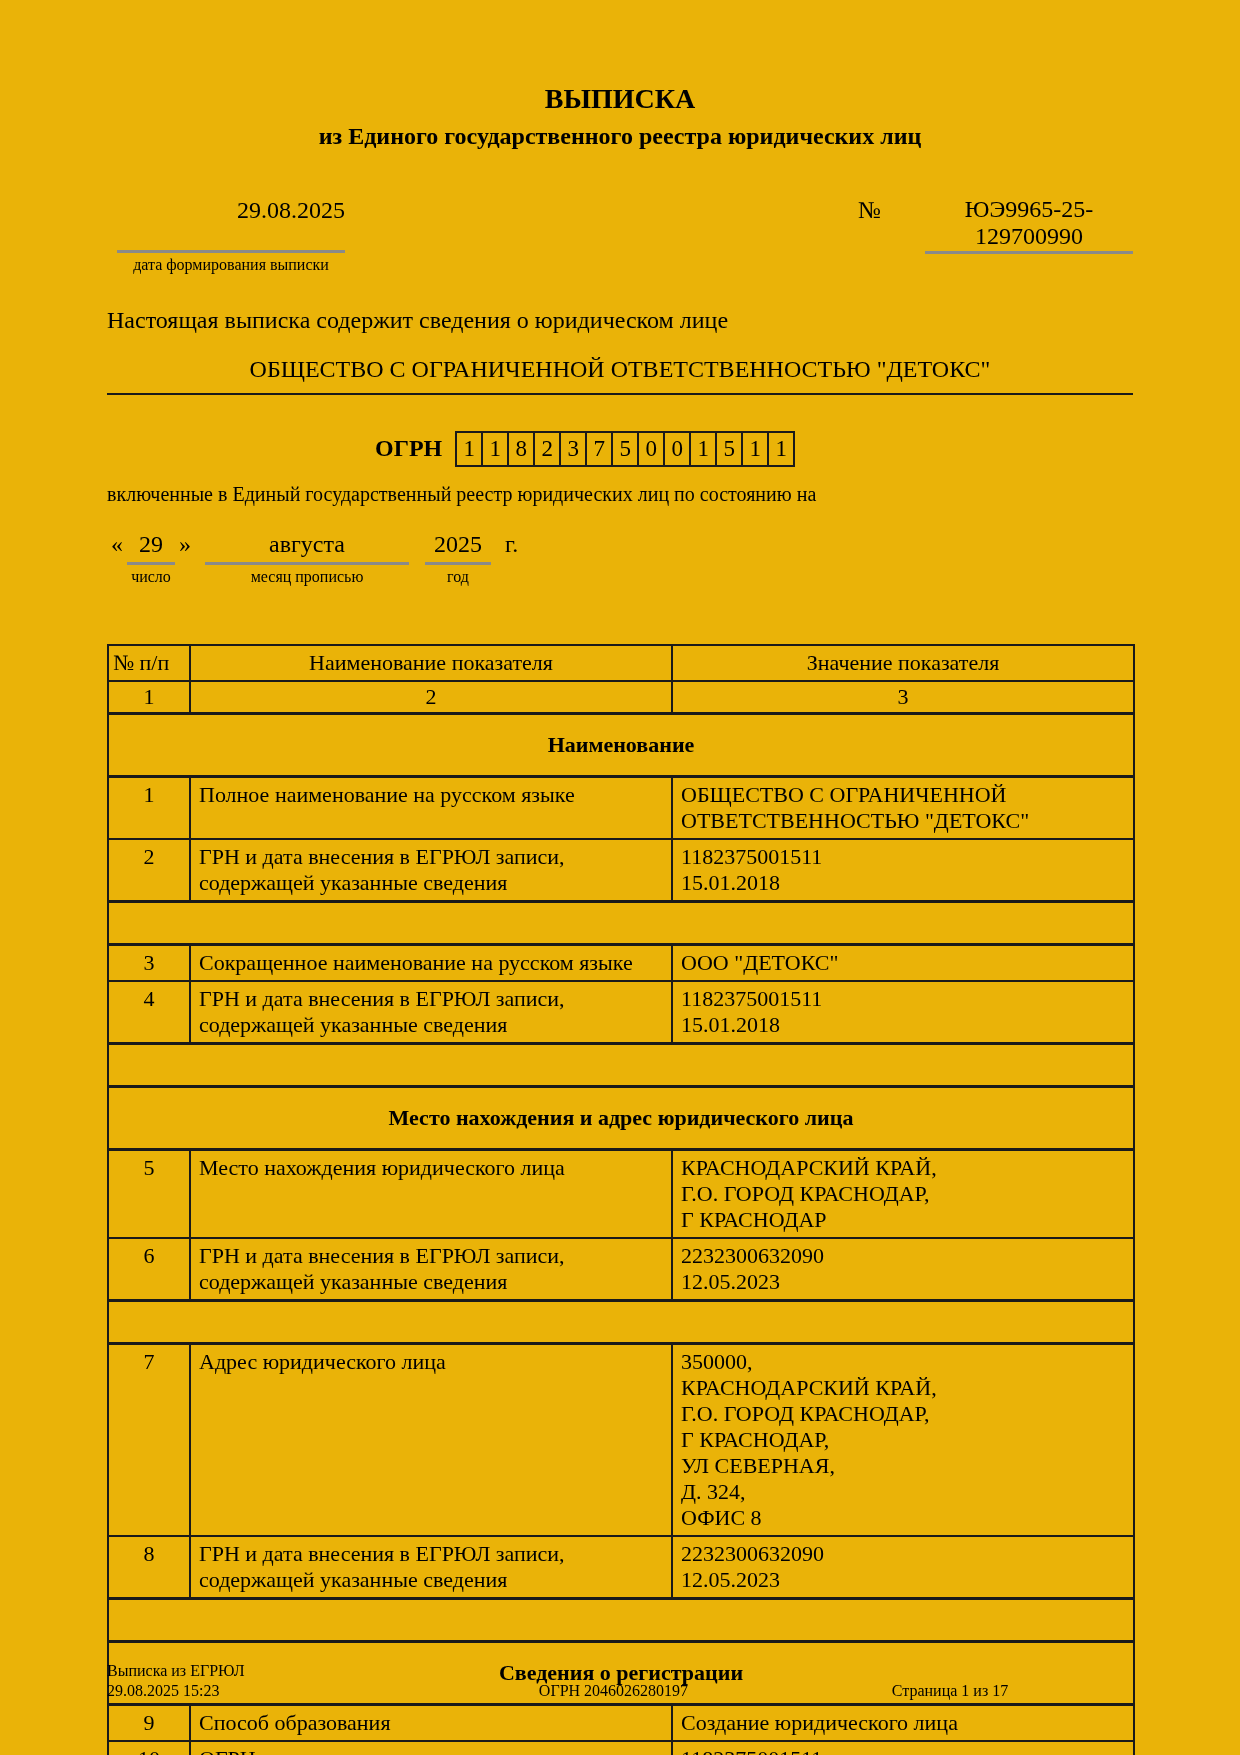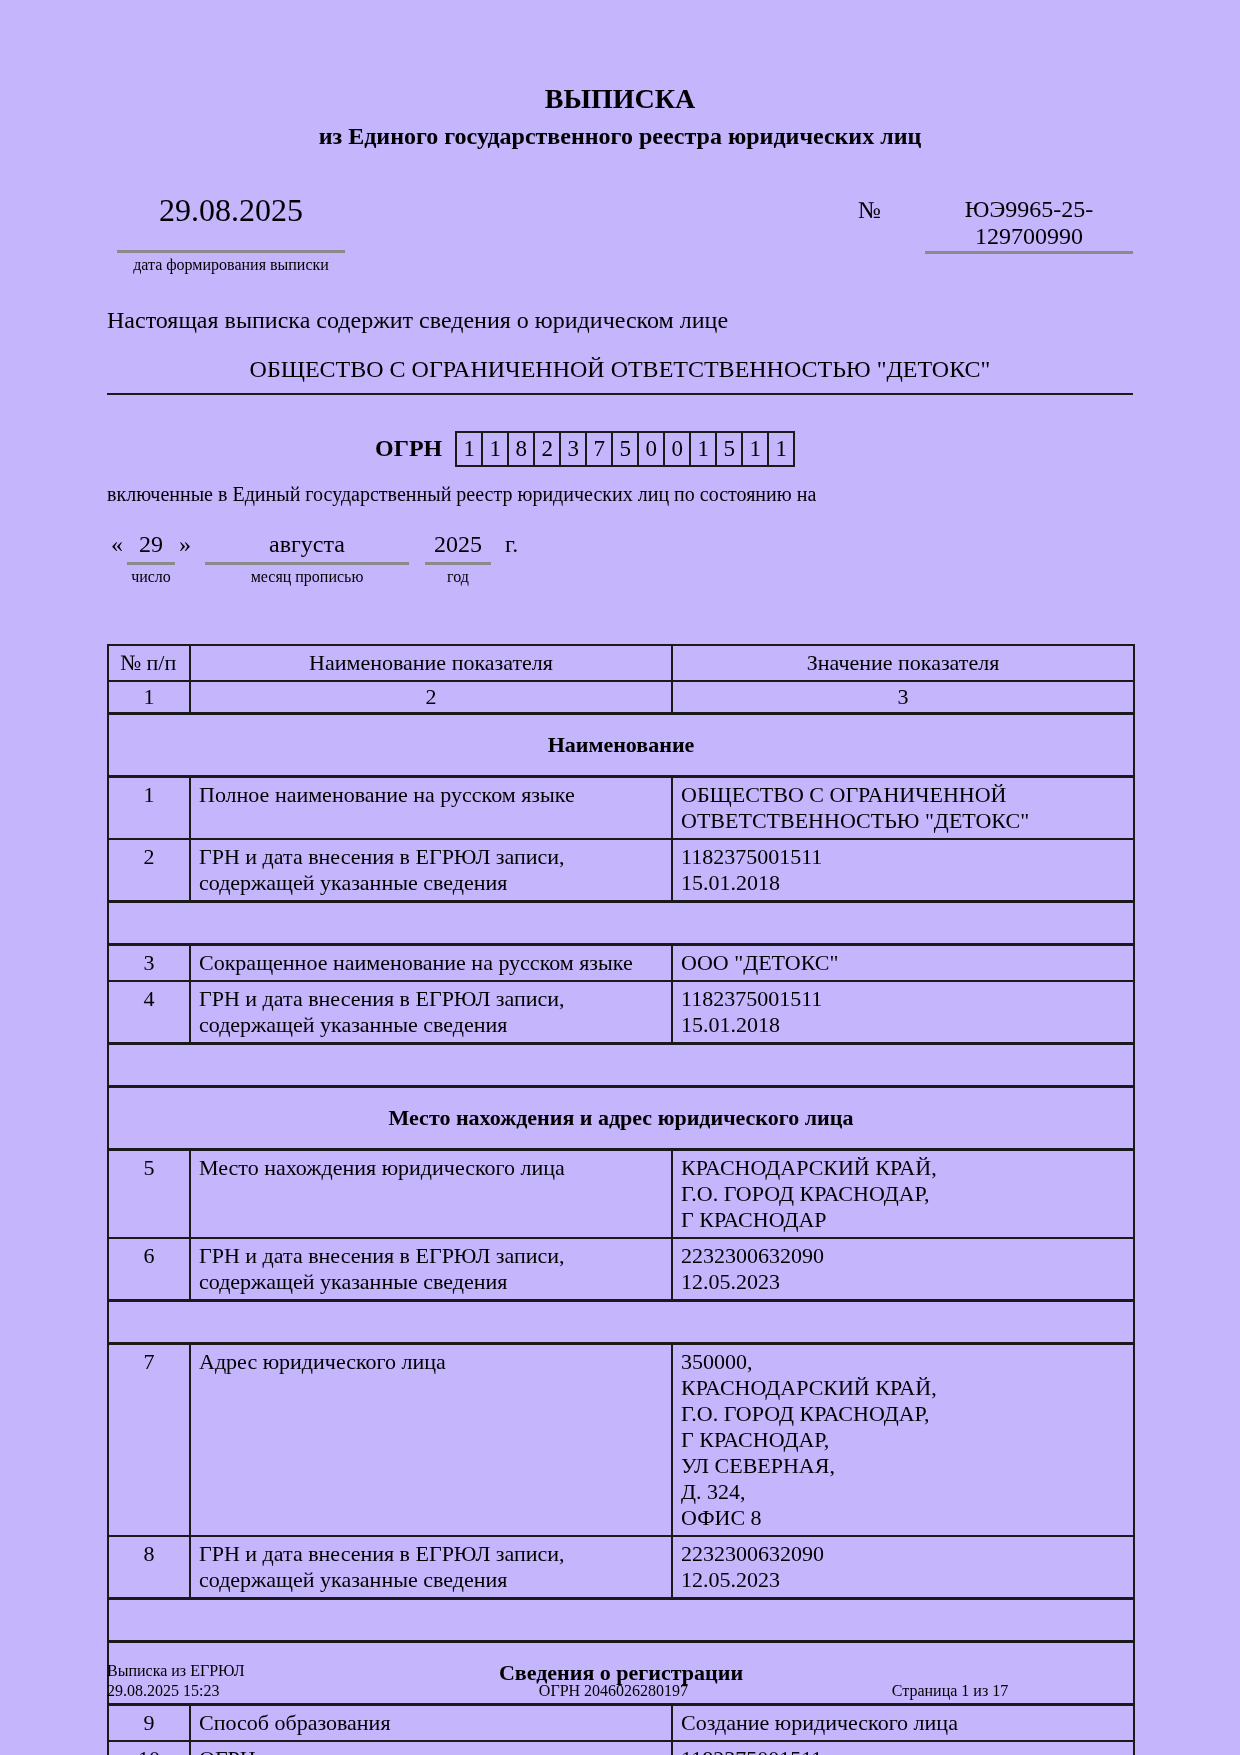--- a/index.html
+++ b/index.html
@@ -1,34 +1,34 @@
 <!DOCTYPE html>
 <html lang="ru"><head>
 <meta charset="utf-8">
 <style>
   html,body { margin:0; padding:0; background:#ffffff; }
   .page {
     position: relative;
     width: 1240px;
     height: 1755px;
     margin: 0 auto;
-    background: #c4b5fd;
+    background: #eab308;
     font-family: "Liberation Serif", "DejaVu Serif", serif;
     color: #000;
     box-sizing: border-box;
     padding: 84px 107px 0 107px;
     overflow: hidden;
   }
   
   .doc-title { text-align:center; font-size:28px; font-weight:bold; line-height:1.1; }
   .doc-subtitle { text-align:center; font-size:24px; font-weight:bold; margin-top:8px; }
 
   .meta-row { display:flex; justify-content:space-between; align-items:flex-start; margin-top:46px; }
   .date-block { width:228px; margin-left:10px; }
-  .date-value { text-align:center; font-size:32px; line-height:28px; }
+  .date-value { text-align:right; font-size:24px; line-height:28px; }
   .date-line { height:0; border-bottom:3px solid #8a8a8a; margin-top:26px; }
   .small-caption { font-size:16px; line-height:20px; }
   .date-caption { text-align:center; margin-top:2px; }
   .number-group { display:flex; align-items:flex-start; }
   .no-label { font-size:24px; line-height:28px; margin-right:44px; }
   .number-block { width:208px; text-align:center; font-size:24px; line-height:27px;
                   border-bottom:3px solid #8a8a8a; padding-bottom:1px; }
 
   
   .intro-line { font-size:24px; margin-top:32px; }
@@ -58,21 +58,21 @@
   .asof-suffix { margin-left:14px; }
 
   
   table.ind { border-collapse:collapse; width:1026px; margin-top:57px;
               font-size:22px; line-height:26px; table-layout:fixed; }
   table.ind col.c1 { width:82px; }
   table.ind col.c2 { width:482px; }
   table.ind col.c3 { width:462px; }
   table.ind td, table.ind th { border:2px solid #1a1a1a; padding:4px 8px;
                                font-weight:normal; vertical-align:top; }
-  tr.head-row th { text-align:center; padding:4px 11px; }
+  tr.head-row th { text-align:center; padding:4px 4px; }
   tr.head-row th.hnum { text-align:left; }
   tr.cols-row td { text-align:center; padding:2px 6px; border-bottom-width:3px; }
   tr.section-row td { text-align:center; font-weight:bold; padding:17px 8px;
                       border-top-width:3px; border-bottom-width:3px; }
   tr.spacer-row td { height:40px; padding:0; border-top-width:3px; border-bottom-width:3px; }
   tr.data-row td.num { text-align:center; }
   tr.data-row td.val { white-space:pre-line; }
   tr.last-row td { border-bottom-width:3px; }
 
   

